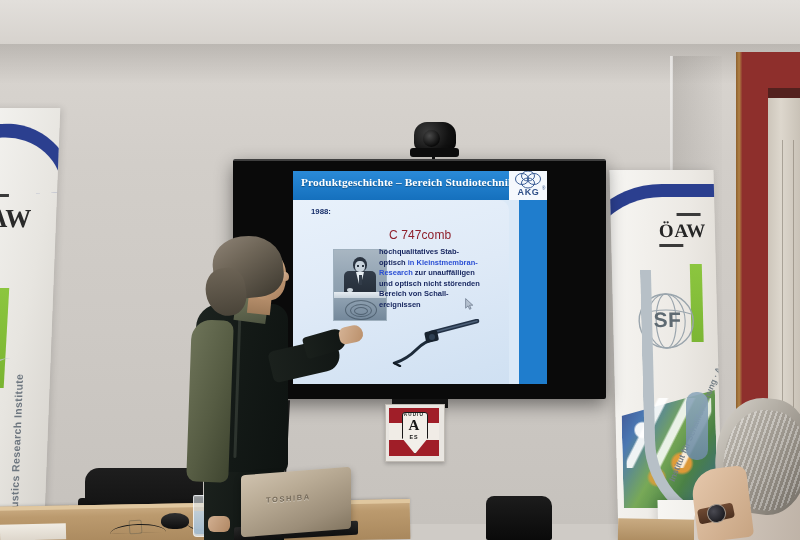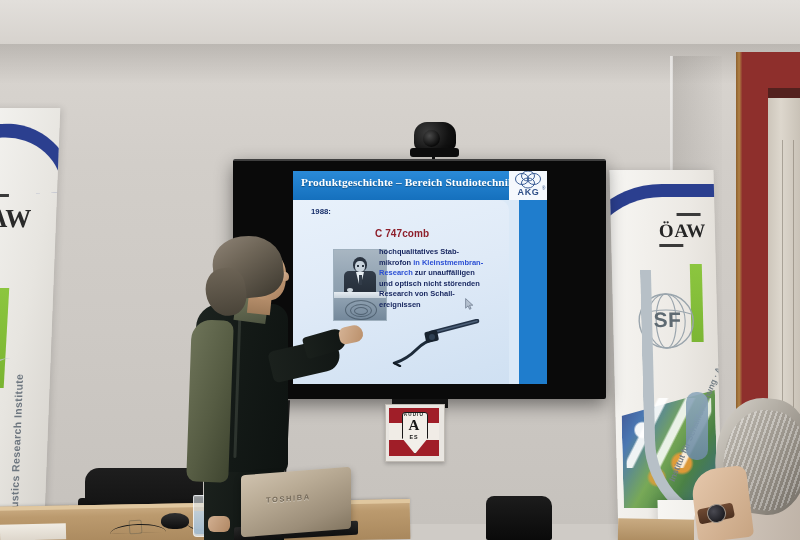--- a/index.html
+++ b/index.html
@@ -107,21 +107,21 @@
     letter-spacing:.1px;text-shadow:0 1px 1px rgba(0,0,0,.35);white-space:nowrap;}
   .slide-logo{position:absolute;left:216px;top:0;width:38px;height:29px;background:#f5f9fd;}
   .akg-txt{position:absolute;left:219px;top:16px;width:33px;text-align:center;
     font-size:9px;font-weight:700;color:#2d4e86;letter-spacing:.6px;
     font-family:"Liberation Sans",sans-serif;}
   .akg-reg{position:absolute;left:249px;top:15px;font-size:4.5px;color:#2d4e86;}
   .slide-body{position:absolute;left:0;top:29px;width:216px;height:184px;
     background:linear-gradient(165deg,#e8f1fb 0%,#dfeaf7 45%,#cfe0f2 100%);
     border-top-right-radius:10px;}
   .yearlbl{position:absolute;left:18px;top:36px;font-size:7.8px;font-weight:700;color:#19306b;}
-  .prodname{position:absolute;left:82px;top:57px;font-size:10px;font-weight:700;color:#8e1f2b;
+  .prodname{position:absolute;left:96px;top:57px;font-size:12px;font-weight:400;color:#8e1f2b;
     letter-spacing:.1px;}
 
   .slide-photo{position:absolute;left:40px;top:78px;width:52px;height:70px;
     background:linear-gradient(180deg,#a8b6c2 0%,#93a4b3 40%,#7f94a6 100%);
     border:1px solid #9fb0be;overflow:hidden;}
   .sp-head{position:absolute;left:19px;top:7px;width:14px;height:15px;border-radius:50% 50% 45% 45%;
     background:#2b3440;}
   .sp-face{position:absolute;left:21px;top:11px;width:10px;height:11px;border-radius:45%;
     background:#c9d3dc;}
   .sp-eye{position:absolute;width:2px;height:1.5px;background:#2d3742;}
@@ -353,24 +353,24 @@
       <div class="sp-hand"></div>
       <div class="sp-desk"></div>
       <div class="sp-front"></div>
       <div class="sp-ring" style="left:11px;top:50px;width:30px;height:18px;"></div>
       <div class="sp-ring" style="left:16px;top:54px;width:20px;height:11px;"></div>
       <div class="sp-ring" style="left:20px;top:57px;width:12px;height:6px;"></div>
     </div>
 
     <div class="slide-text">
       <span>hochqualitatives Stab-</span><br>
-      <span>mikrofon </span><span class="hl">in Kleinstmembran-</span><br>
+      <span>optisch </span><span class="hl">in Kleinstmembran-</span><br>
       <span class="hl">Research</span><span> zur unauffälligen</span><br>
       <span>und optisch nicht störenden</span><br>
-      <span>Research von Schall-</span><br>
+      <span>Bereich von Schall-</span><br>
       <span>ereignissen</span>
     </div>
 
     <svg class="mic-svg" width="92" height="48" viewBox="0 0 92 48">
       <path d="M4 44 Q16 40 26 30 Q34 22 44 20" fill="none" stroke="#1d2b3a" stroke-width="3" stroke-linecap="round"></path>
       <path d="M40 14 L86 2" stroke="#233246" stroke-width="4.5" stroke-linecap="round"></path>
       <path d="M40 14 L86 2" stroke="#4c5f77" stroke-width="1.6" stroke-linecap="round"></path>
       <rect x="34" y="12" width="13" height="11" rx="2" fill="#18232f" transform="rotate(-12 40 17)"></rect>
       <circle cx="41" cy="18" r="3" fill="#2e3f52"></circle>
       <path d="M3 44 L9 47" stroke="#121b24" stroke-width="2.5" stroke-linecap="round"></path>

